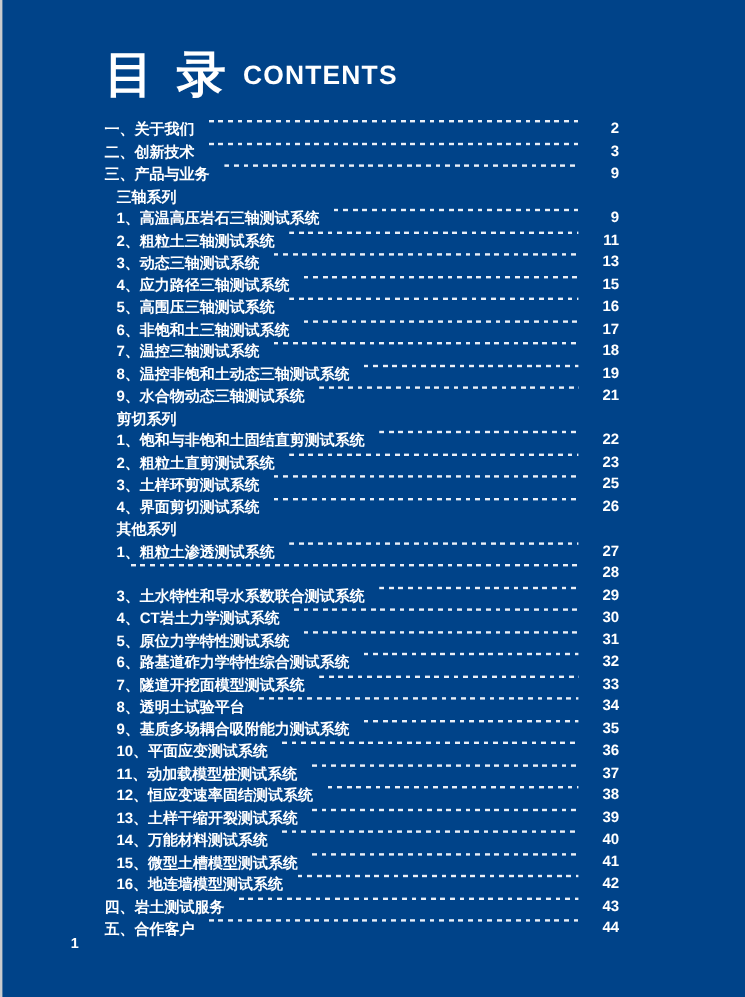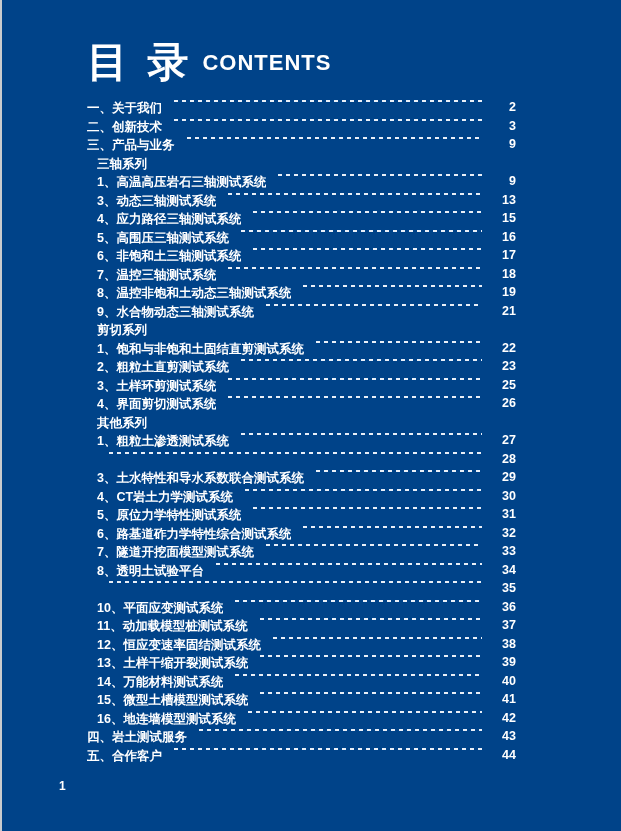--- a/index.html
+++ b/index.html
@@ -86,20 +86,25 @@
     <span class="label">三轴系列</span>
     <span class="leader"></span>
     <span class="pagenum"></span>
   </div>
     <div class="row item">
     <span class="label">1、高温高压岩石三轴测试系统</span>
     <span class="leader"></span>
     <span class="pagenum">9</span>
   </div>
     <div class="row item">
+    <span class="label">2、粗粒土三轴测试系统</span>
+    <span class="leader"></span>
+    <span class="pagenum">11</span>
+  </div>
+    <div class="row item">
     <span class="label">3、动态三轴测试系统</span>
     <span class="leader"></span>
     <span class="pagenum">13</span>
   </div>
     <div class="row item">
     <span class="label">4、应力路径三轴测试系统</span>
     <span class="leader"></span>
     <span class="pagenum">15</span>
   </div>
     <div class="row item">
@@ -190,20 +195,21 @@
     <span class="label">7、隧道开挖面模型测试系统</span>
     <span class="leader"></span>
     <span class="pagenum">33</span>
   </div>
     <div class="row item">
     <span class="label">8、透明土试验平台</span>
     <span class="leader"></span>
     <span class="pagenum">34</span>
   </div>
     <div class="row item">
+    <span class="label">9、基质多场耦合吸附能力测试系统</span>
     <span class="leader"></span>
     <span class="pagenum">35</span>
   </div>
     <div class="row item">
     <span class="label">10、平面应变测试系统</span>
     <span class="leader"></span>
     <span class="pagenum">36</span>
   </div>
     <div class="row item">
     <span class="label">11、动加载模型桩测试系统</span>

